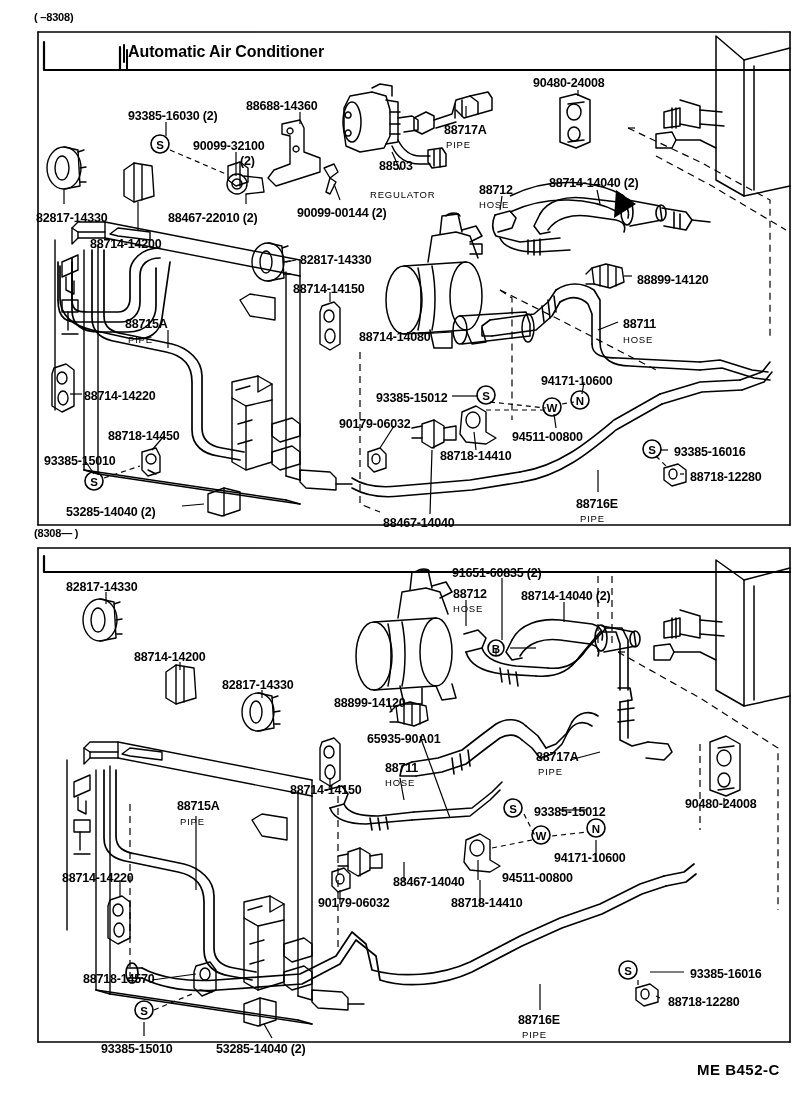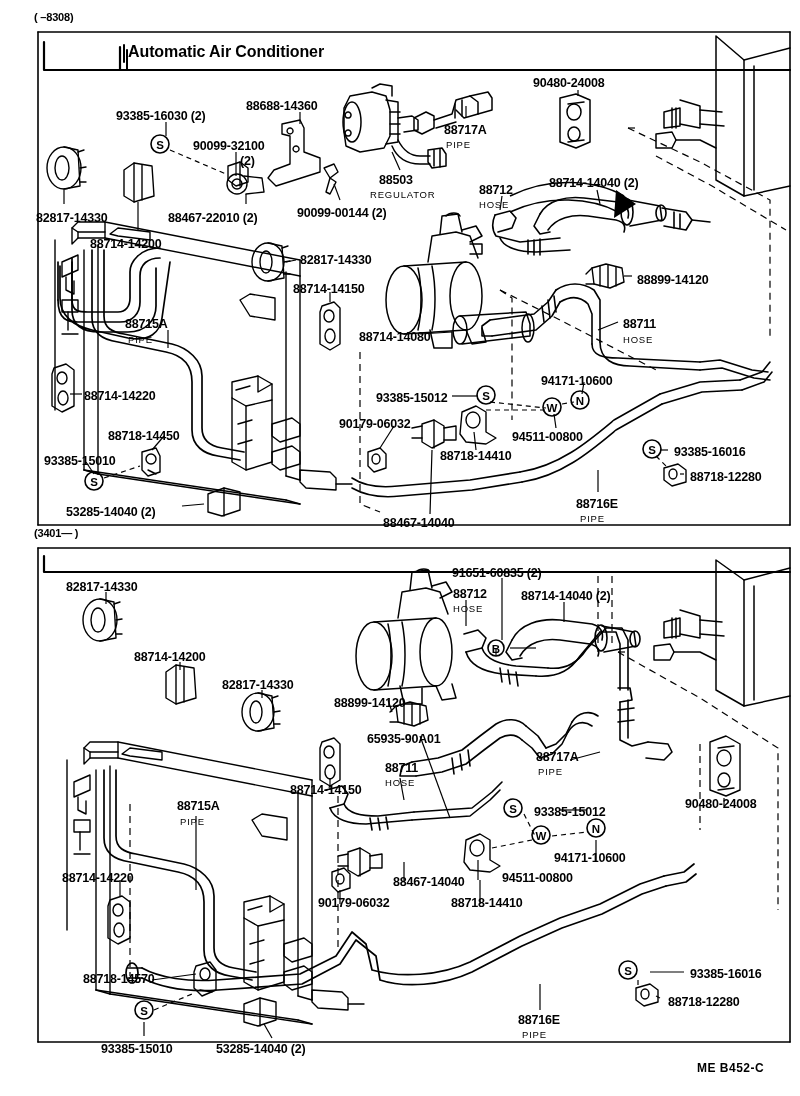--- a/index.html
+++ b/index.html
@@ -4,21 +4,21 @@
 <style>
   html,body{margin:0;padding:0;background:#ffffff;}
   body{width:800px;height:1096px;position:relative;overflow:hidden;
        font-family:"Liberation Sans","DejaVu Sans",sans-serif;color:#000;}
   #sheet{position:absolute;left:0;top:0;width:800px;height:1096px;}
   svg.layer{position:absolute;left:0;top:0;width:800px;height:1096px;}
   .lbl{position:absolute;white-space:nowrap;font-weight:700;
        font-size:12.5px;letter-spacing:-0.2px;line-height:1.0;}
   .lbl.hdr{font-size:11px;font-weight:700;}
   .lbl.title{font-size:16px;font-weight:700;letter-spacing:-0.1px;}
-  .lbl.foot{font-size:12px;font-weight:700;letter-spacing:0.5px;}
+  .lbl.foot{font-size:15px;font-weight:700;letter-spacing:0.5px;}
   .sub{position:absolute;white-space:nowrap;font-size:9.5px;font-weight:400;letter-spacing:0.8px;}
 </style>
 </head>
 <body>
 
 <div id="sheet">
 
   <svg class="layer" viewBox="0 0 800 1096">
     <g fill="none" stroke="#000" stroke-width="1.6" stroke-linecap="round" stroke-linejoin="round">
 
@@ -560,28 +560,28 @@
       <path d="M338 796 L338 950" stroke-dasharray="7,5"></path>
       <path d="M130 804 L130 976" stroke-dasharray="7,5"></path>
       <path d="M700 744 L700 830" stroke-dasharray="7,5"></path>
     </g>
   </svg>
 
   <div>
     <div class="lbl hdr" style="left:34px;top:12px">(      –8308)</div>
     <div class="lbl title" style="left:128px;top:44px">Automatic Air Conditioner</div>
 
-    <div class="lbl" style="left:116px;top:110px">93385-16030 (2)</div>
+    <div class="lbl" style="left:128px;top:110px">93385-16030 (2)</div>
     <div class="lbl" style="left:246px;top:100px">88688-14360</div>
     <div class="lbl" style="left:193px;top:140px">90099-32100</div>
     <div class="lbl" style="left:240px;top:155px">(2)</div>
     <div class="lbl" style="left:444px;top:124px">88717A</div>
     <div class="sub" style="left:446px;top:139px">PIPE</div>
     <div class="lbl" style="left:533px;top:77px">90480-24008</div>
-    <div class="lbl" style="left:379px;top:174px">88503</div>
+    <div class="lbl" style="left:379px;top:160px">88503</div>
     <div class="sub" style="left:370px;top:189px">REGULATOR</div>
     <div class="lbl" style="left:479px;top:184px">88712</div>
     <div class="sub" style="left:479px;top:199px">HOSE</div>
     <div class="lbl" style="left:549px;top:177px">88714-14040 (2)</div>
     <div class="lbl" style="left:297px;top:207px">90099-00144 (2)</div>
     <div class="lbl" style="left:168px;top:212px">88467-22010 (2)</div>
     <div class="lbl" style="left:36px;top:212px">82817-14330</div>
     <div class="lbl" style="left:90px;top:238px">88714-14200</div>
     <div class="lbl" style="left:300px;top:254px">82817-14330</div>
     <div class="lbl" style="left:637px;top:274px">88899-14120</div>
@@ -601,21 +601,21 @@
     <div class="lbl" style="left:674px;top:446px">93385-16016</div>
     <div class="lbl" style="left:44px;top:455px">93385-15010</div>
     <div class="lbl" style="left:690px;top:471px">88718-12280</div>
     <div class="lbl" style="left:66px;top:506px">53285-14040 (2)</div>
     <div class="lbl" style="left:576px;top:498px">88716E</div>
     <div class="sub" style="left:580px;top:513px">PIPE</div>
     <div class="lbl" style="left:383px;top:517px">88467-14040</div>
   </div>
 
   <div>
-    <div class="lbl hdr" style="left:34px;top:528px">(3401—          )</div>
+    <div class="lbl hdr" style="left:34px;top:528px">(8308—          )</div>
 
     <div class="lbl" style="left:66px;top:581px">82817-14330</div>
     <div class="lbl" style="left:452px;top:567px">91651-60835 (2)</div>
     <div class="lbl" style="left:453px;top:588px">88712</div>
     <div class="sub" style="left:453px;top:603px">HOSE</div>
     <div class="lbl" style="left:521px;top:590px">88714-14040 (2)</div>
     <div class="lbl" style="left:134px;top:651px">88714-14200</div>
     <div class="lbl" style="left:222px;top:679px">82817-14330</div>
     <div class="lbl" style="left:334px;top:697px">88899-14120</div>
     <div class="lbl" style="left:367px;top:733px">65935-90A01</div>

